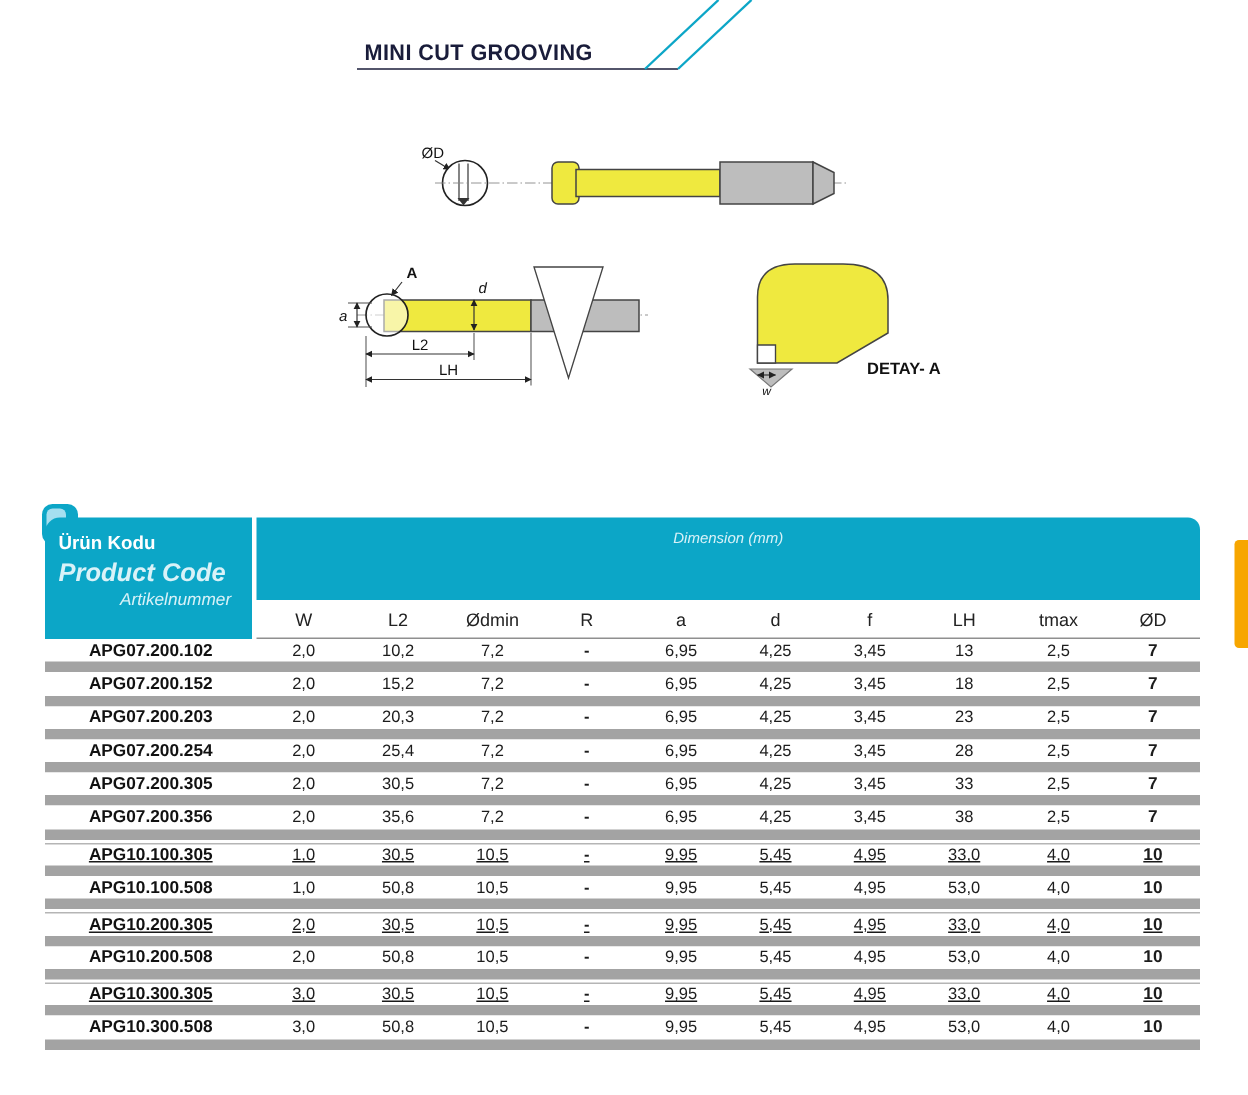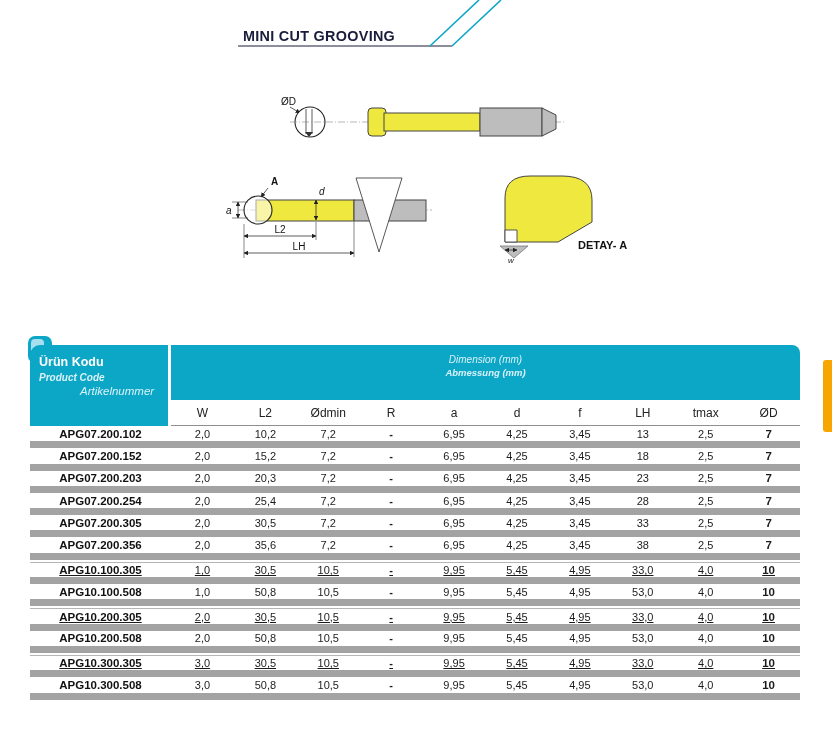--- a/index.html
+++ b/index.html
@@ -34,21 +34,21 @@
   }
   
   .table { position:absolute; left:30px; top:345px; width:770px; }
   .thead { display:flex; }
   .code-head {
     width:138px; height:81px; margin-right:3px;
     background:var(--teal,#0ca6c7); border-radius:10px 0 0 0;
     color:#fff; padding:9px 0 0 9px; line-height:1.32;
   }
   .code-head .l1 { font-weight:bold; font-size:12.5px; }
-  .code-head .l2 { font-weight:bold; font-style:italic; font-size:10px; color:#d9f2f8; }
+  .code-head .l2 { font-weight:bold; font-style:italic; font-size:17px; color:#d9f2f8; }
   .code-head .l3 { font-style:italic; font-size:11.5px; color:#d9f2f8;margin-left:41px; }
   .dims { flex:1; display:flex; flex-direction:column; }
   .dim-head {
     height:55px; background:var(--teal,#0ca6c7); border-radius:0 8px 0 0;
     color:#fff; text-align:center; padding-top:8px; line-height:1.35;
   }
   .dim-head .l1 { font-weight:bold; font-size:11px; }
   .dim-head .l2 { font-style:italic; font-size:10px; color:#d9f2f8;text-align:center; }
   .dim-head .l3 { font-style:italic; font-weight:bold; font-size:9.5px; color:#d9f2f8; }
   .col-row {
@@ -154,21 +154,20 @@
 <div class="table">
   <div class="thead">
     <div class="code-head">
       <div class="l1">Ürün Kodu</div>
       <div class="l2">Product Code</div>
       <div class="l3">Artikelnummer</div>
     </div>
     <div class="dims">
       <div class="dim-head">
         <div class="l2">Dimension (mm)</div>
-        <div class="l3">Abmessung (mm)</div>
       </div>
       <div class="col-row">
         <div class="cell">W</div>
           <div class="cell">L2</div>
           <div class="cell">Ødmin</div>
           <div class="cell">R</div>
           <div class="cell">a</div>
           <div class="cell">d</div>
           <div class="cell">f</div>
           <div class="cell">LH</div>

